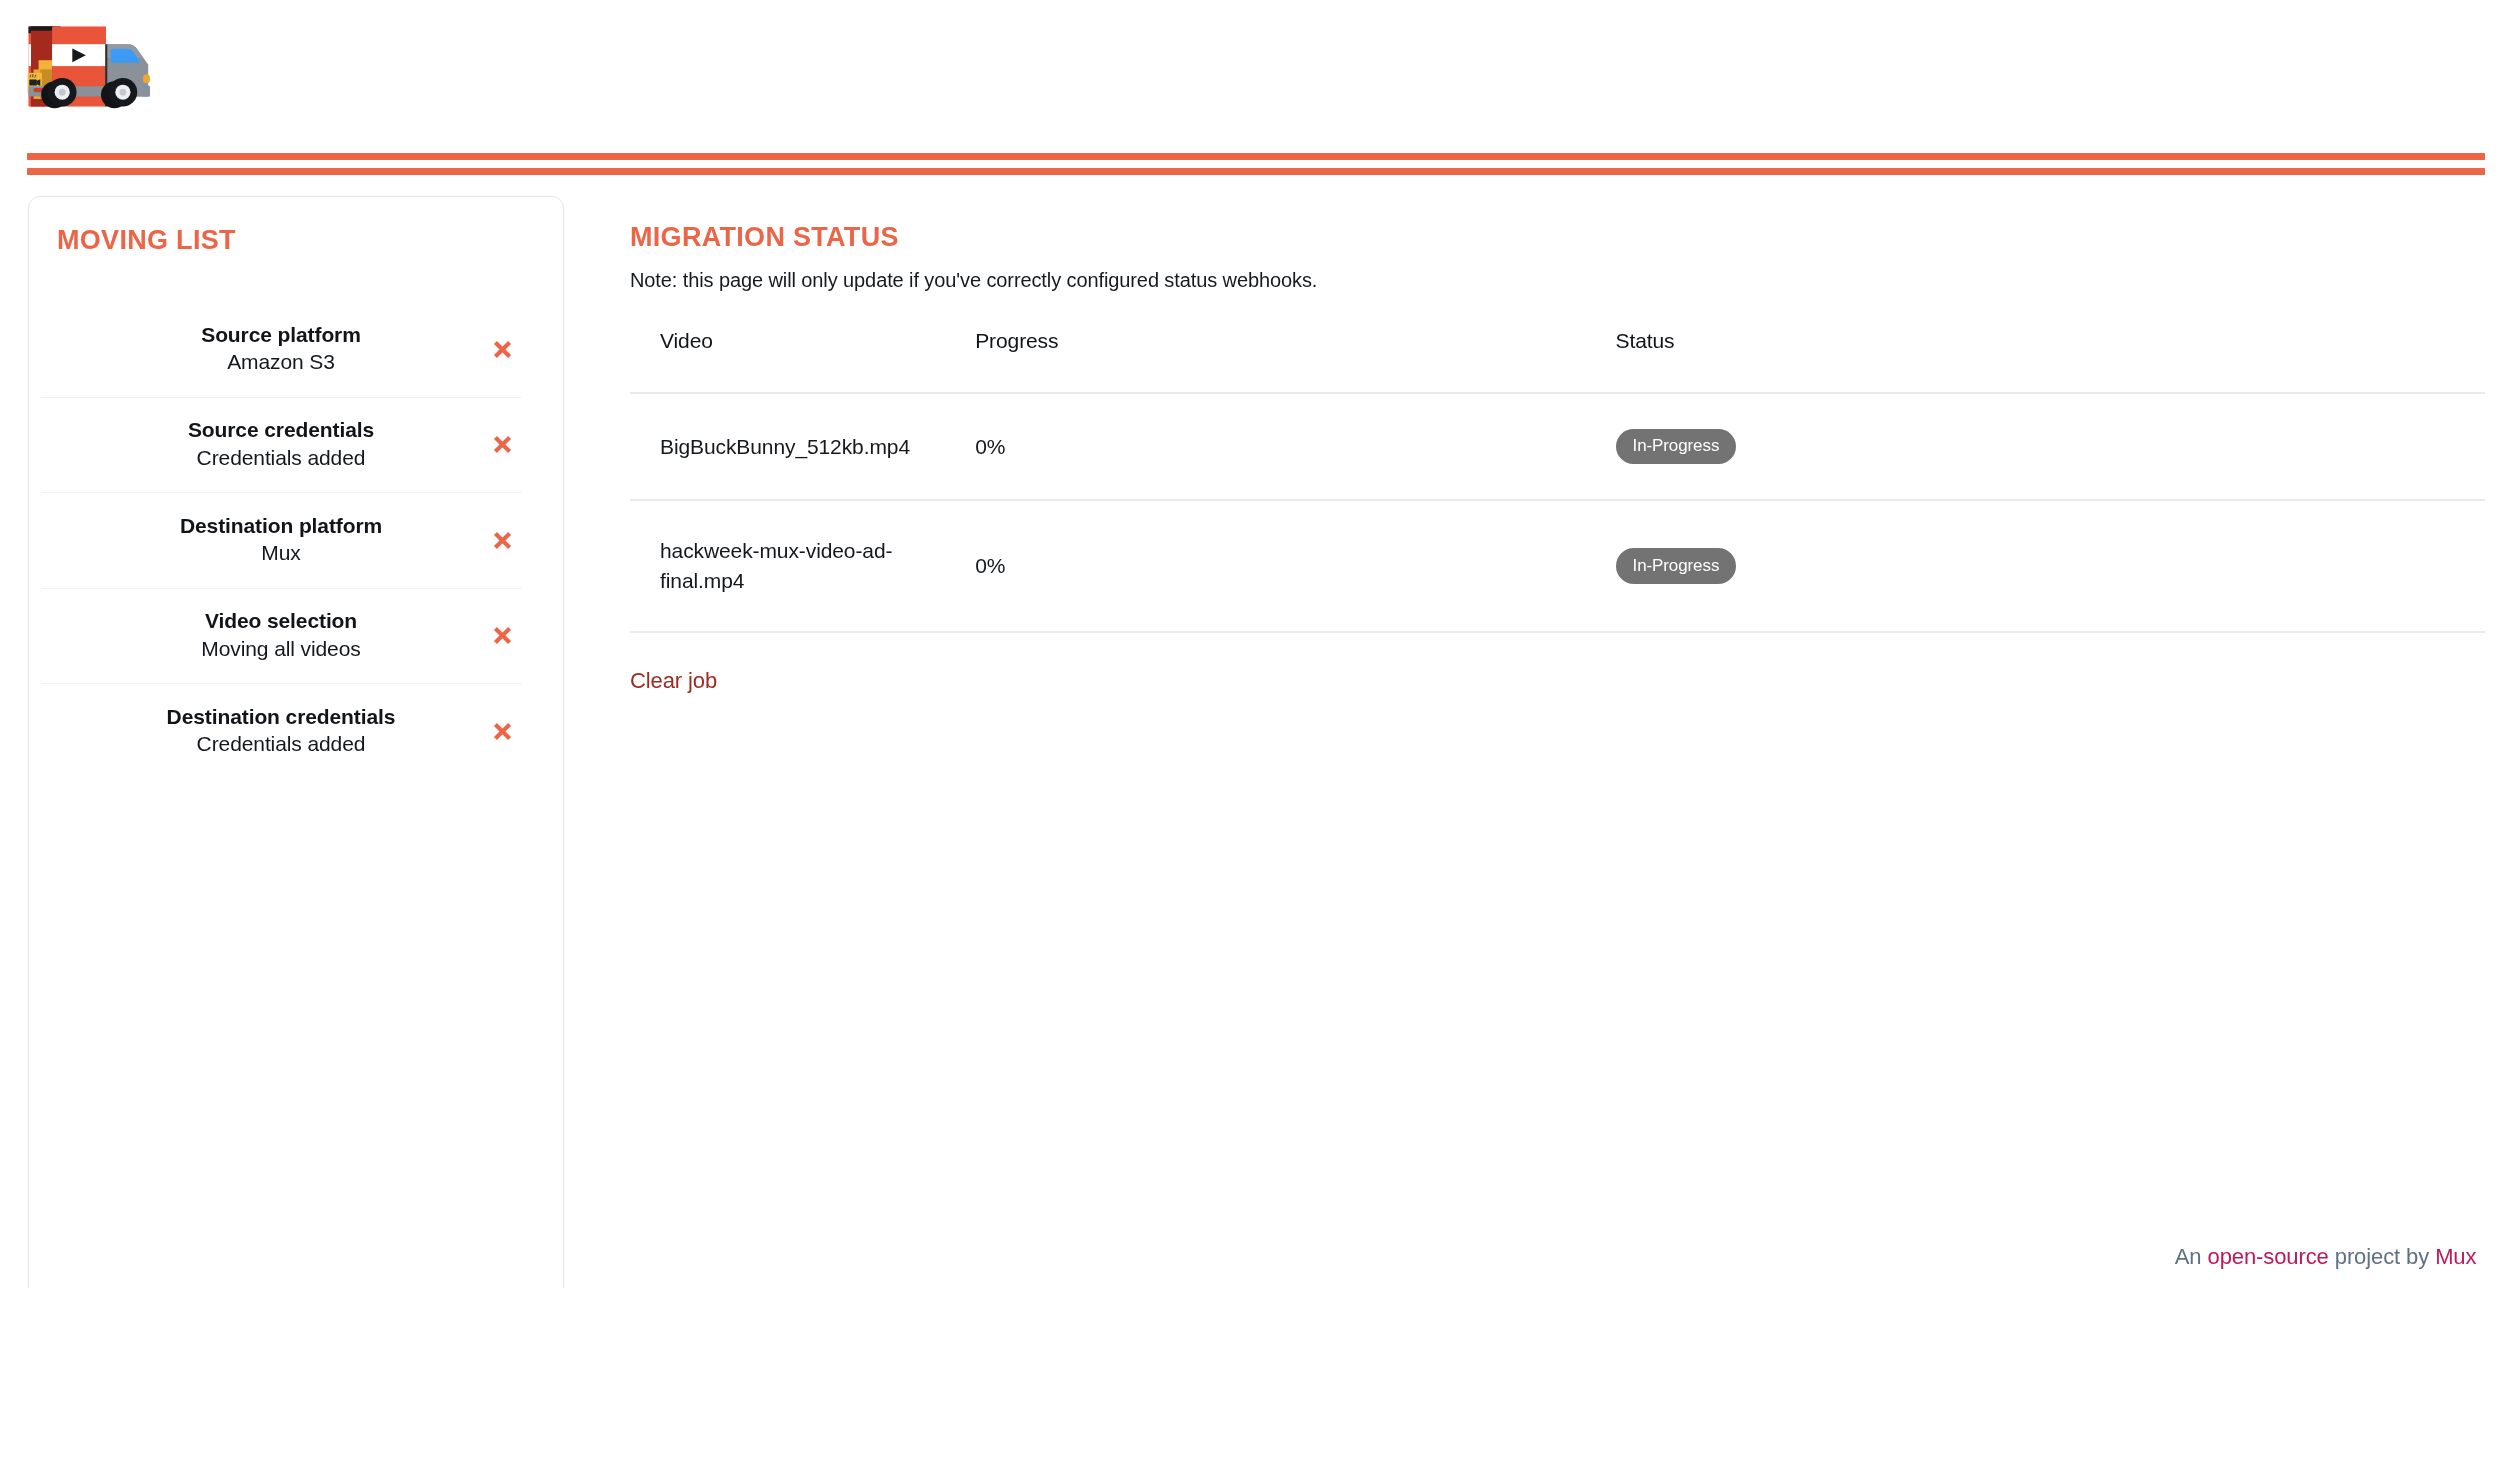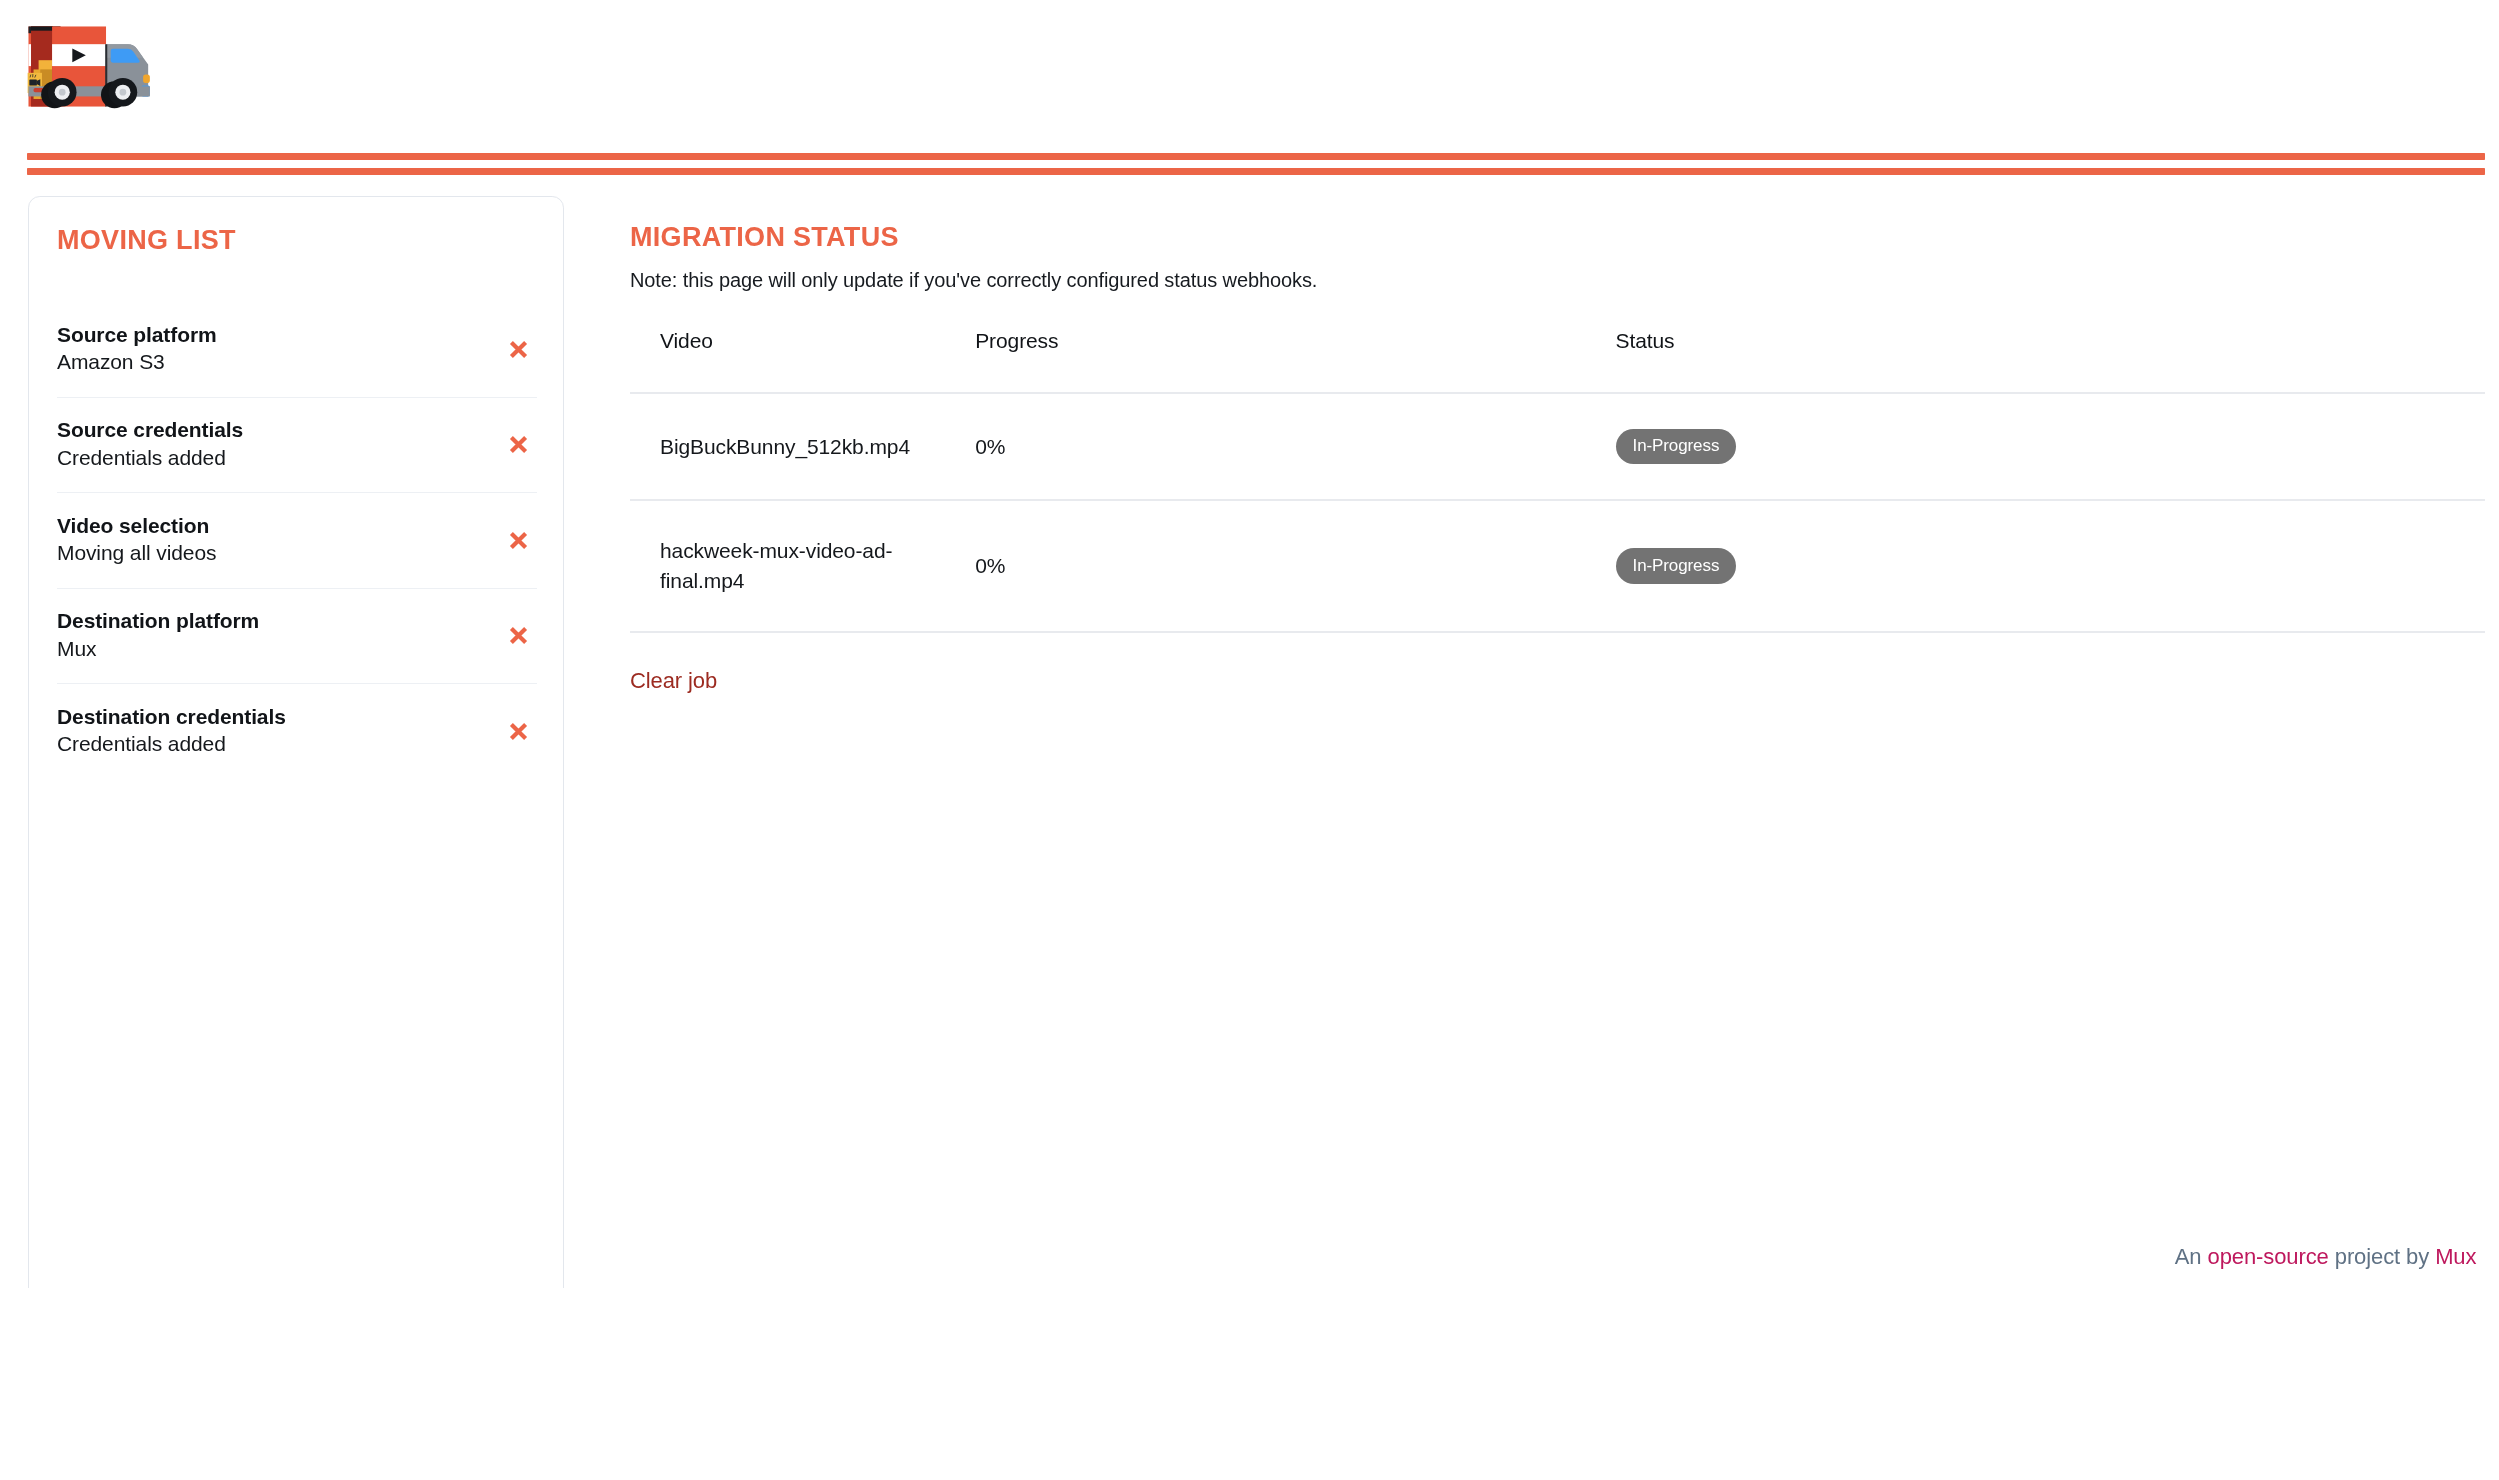--- a/index.html
+++ b/index.html
@@ -65,23 +65,24 @@
     left: 28px;
     top: 28px;
     font-size: 27px;
     font-weight: bold;
     letter-spacing: 0.3px;
     color: #EC6547;
   }
 
   .moving-list {
     position: absolute;
-    left: 28px;
+    left: 12px;
     top: 105px;
     width: 480px;
+    text-align: center;
   }
 
   .moving-item {
     position: relative;
     padding: 18.5px 0 20px 0;
     border-bottom: 1.7px solid #EDF0F4;
     min-height: 77px;
   }
   .moving-item:last-child { border-bottom: none; }
 
@@ -298,32 +299,32 @@
         <div class="moving-item-label">Source credentials</div>
         <div class="moving-item-value">Credentials added</div>
         <button class="remove-btn">
           <svg width="25" height="25" viewBox="0 0 30 30">
             <path d="M6.5 6.5 L23.5 23.5 M23.5 6.5 L6.5 23.5" stroke="#EC6547" stroke-width="5" stroke-linecap="butt"></path>
           </svg>
         </button>
       </div>
 
       <div class="moving-item">
+        <div class="moving-item-label">Destination platform</div>
+        <div class="moving-item-value">Mux</div>
+        <button class="remove-btn">
+          <svg width="25" height="25" viewBox="0 0 30 30">
+            <path d="M6.5 6.5 L23.5 23.5 M23.5 6.5 L6.5 23.5" stroke="#EC6547" stroke-width="5" stroke-linecap="butt"></path>
+          </svg>
+        </button>
+      </div>
+
+      <div class="moving-item">
         <div class="moving-item-label">Video selection</div>
         <div class="moving-item-value">Moving all videos</div>
-        <button class="remove-btn">
-          <svg width="25" height="25" viewBox="0 0 30 30">
-            <path d="M6.5 6.5 L23.5 23.5 M23.5 6.5 L6.5 23.5" stroke="#EC6547" stroke-width="5" stroke-linecap="butt"></path>
-          </svg>
-        </button>
-      </div>
-
-      <div class="moving-item">
-        <div class="moving-item-label">Destination platform</div>
-        <div class="moving-item-value">Mux</div>
         <button class="remove-btn">
           <svg width="25" height="25" viewBox="0 0 30 30">
             <path d="M6.5 6.5 L23.5 23.5 M23.5 6.5 L6.5 23.5" stroke="#EC6547" stroke-width="5" stroke-linecap="butt"></path>
           </svg>
         </button>
       </div>
 
       <div class="moving-item">
         <div class="moving-item-label">Destination credentials</div>
         <div class="moving-item-value">Credentials added</div>

